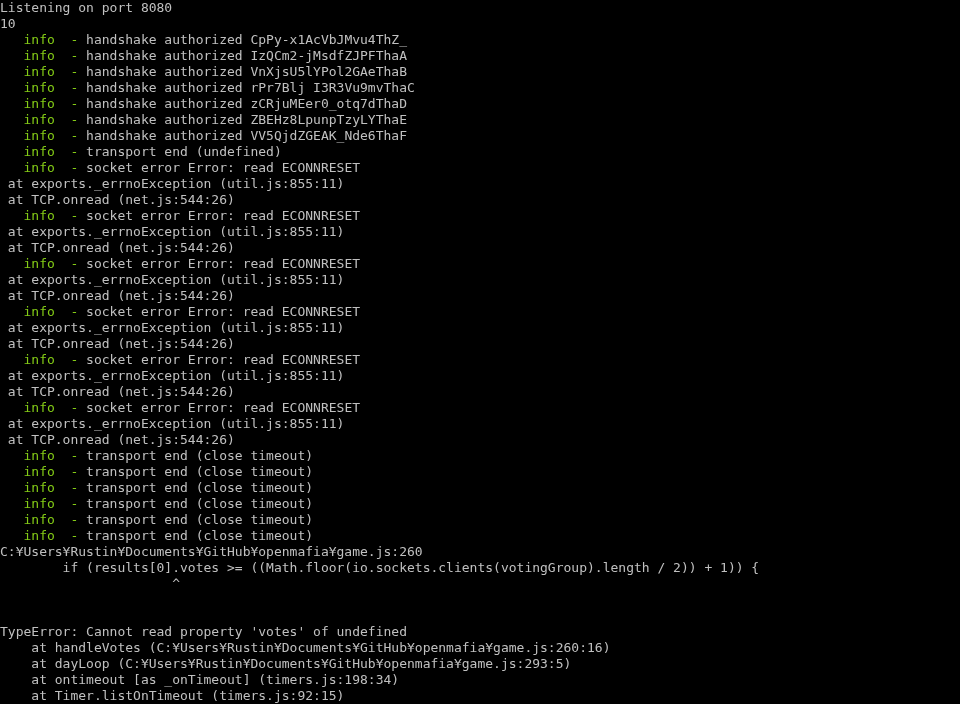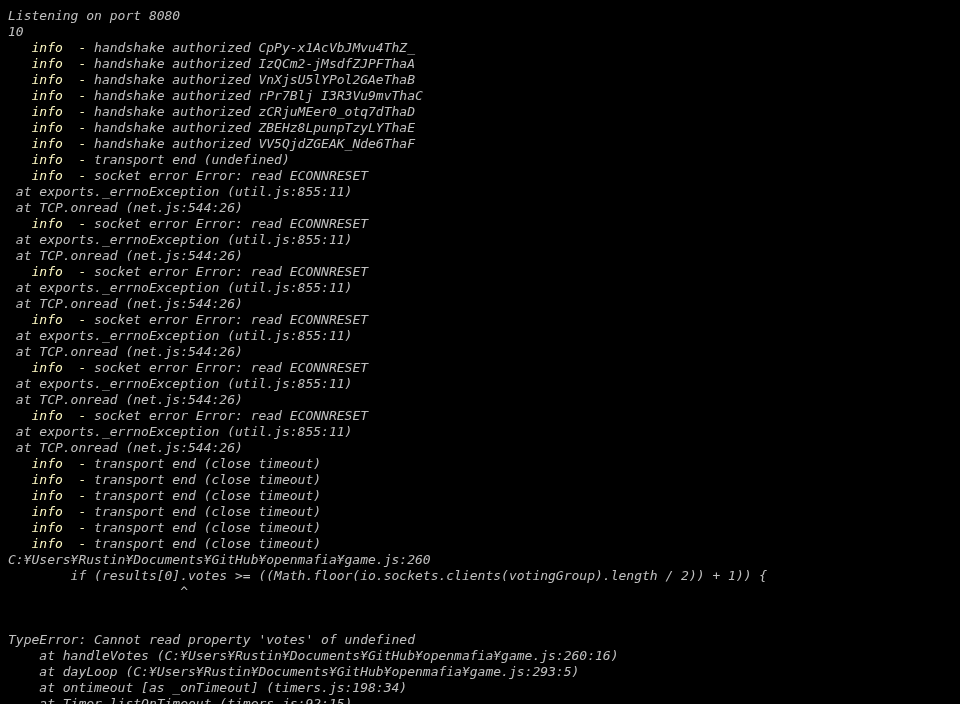--- a/index.html
+++ b/index.html
@@ -15,34 +15,33 @@
   }
   #terminal {
     width: 936px;
     height: 704px;
     background: #000000;
     color: #c0c0c0;
     font-family: "DejaVu Sans Mono", "Liberation Mono", monospace;
     font-size: 13px;
     line-height: 16px;
     letter-spacing: 0px;
-    padding: 8px;
+    padding: 0;
     box-sizing: border-box;
     white-space: pre;
     overflow: hidden;
-    font-style: italic;
   }
   .line {
     height: 16px;
     line-height: 16px;
     white-space: pre;
     font-family: "DejaVu Sans Mono", "Liberation Mono", monospace;
     font-size: 13px;
     display: block;
   }
   .seg { white-space: pre; }
   .c-white  { color: #c0c0c0; }
-  .c-info   { color: #fef9c3; }
+  .c-info   { color: #84cc16; }
 </style>
 </head>
 <body>
 
 <div id="terminal" style="background: rgb(0, 0, 0); color: rgb(192, 192, 192);"><div class="line"><span class="seg c-white">Listening on port 8080</span></div><div class="line"><span class="seg c-white">10</span></div><div class="line"><span class="seg c-info">   info  -</span><span class="seg c-white"> handshake authorized CpPy-x1AcVbJMvu4ThZ_</span></div><div class="line"><span class="seg c-info">   info  -</span><span class="seg c-white"> handshake authorized IzQCm2-jMsdfZJPFThaA</span></div><div class="line"><span class="seg c-info">   info  -</span><span class="seg c-white"> handshake authorized VnXjsU5lYPol2GAeThaB</span></div><div class="line"><span class="seg c-info">   info  -</span><span class="seg c-white"> handshake authorized rPr7Blj I3R3Vu9mvThaC</span></div><div class="line"><span class="seg c-info">   info  -</span><span class="seg c-white"> handshake authorized zCRjuMEer0_otq7dThaD</span></div><div class="line"><span class="seg c-info">   info  -</span><span class="seg c-white"> handshake authorized ZBEHz8LpunpTzyLYThaE</span></div><div class="line"><span class="seg c-info">   info  -</span><span class="seg c-white"> handshake authorized VV5QjdZGEAK_Nde6ThaF</span></div><div class="line"><span class="seg c-info">   info  -</span><span class="seg c-white"> transport end (undefined)</span></div><div class="line"><span class="seg c-info">   info  -</span><span class="seg c-white"> socket error Error: read ECONNRESET</span></div><div class="line"><span class="seg c-white"> at exports._errnoException (util.js:855:11)</span></div><div class="line"><span class="seg c-white"> at TCP.onread (net.js:544:26)</span></div><div class="line"><span class="seg c-info">   info  -</span><span class="seg c-white"> socket error Error: read ECONNRESET</span></div><div class="line"><span class="seg c-white"> at exports._errnoException (util.js:855:11)</span></div><div class="line"><span class="seg c-white"> at TCP.onread (net.js:544:26)</span></div><div class="line"><span class="seg c-info">   info  -</span><span class="seg c-white"> socket error Error: read ECONNRESET</span></div><div class="line"><span class="seg c-white"> at exports._errnoException (util.js:855:11)</span></div><div class="line"><span class="seg c-white"> at TCP.onread (net.js:544:26)</span></div><div class="line"><span class="seg c-info">   info  -</span><span class="seg c-white"> socket error Error: read ECONNRESET</span></div><div class="line"><span class="seg c-white"> at exports._errnoException (util.js:855:11)</span></div><div class="line"><span class="seg c-white"> at TCP.onread (net.js:544:26)</span></div><div class="line"><span class="seg c-info">   info  -</span><span class="seg c-white"> socket error Error: read ECONNRESET</span></div><div class="line"><span class="seg c-white"> at exports._errnoException (util.js:855:11)</span></div><div class="line"><span class="seg c-white"> at TCP.onread (net.js:544:26)</span></div><div class="line"><span class="seg c-info">   info  -</span><span class="seg c-white"> socket error Error: read ECONNRESET</span></div><div class="line"><span class="seg c-white"> at exports._errnoException (util.js:855:11)</span></div><div class="line"><span class="seg c-white"> at TCP.onread (net.js:544:26)</span></div><div class="line"><span class="seg c-info">   info  -</span><span class="seg c-white"> transport end (close timeout)</span></div><div class="line"><span class="seg c-info">   info  -</span><span class="seg c-white"> transport end (close timeout)</span></div><div class="line"><span class="seg c-info">   info  -</span><span class="seg c-white"> transport end (close timeout)</span></div><div class="line"><span class="seg c-info">   info  -</span><span class="seg c-white"> transport end (close timeout)</span></div><div class="line"><span class="seg c-info">   info  -</span><span class="seg c-white"> transport end (close timeout)</span></div><div class="line"><span class="seg c-info">   info  -</span><span class="seg c-white"> transport end (close timeout)</span></div><div class="line"><span class="seg c-white">C:¥Users¥Rustin¥Documents¥GitHub¥openmafia¥game.js:260</span></div><div class="line"><span class="seg c-white">        if (results[0].votes &gt;= ((Math.floor(io.sockets.clients(votingGroup).length / 2)) + 1)) {</span></div><div class="line"><span class="seg c-white">                      ^</span></div><div class="line">&nbsp;</div><div class="line">&nbsp;</div><div class="line"><span class="seg c-white">TypeError: Cannot read property 'votes' of undefined</span></div><div class="line"><span class="seg c-white">    at handleVotes (C:¥Users¥Rustin¥Documents¥GitHub¥openmafia¥game.js:260:16)</span></div><div class="line"><span class="seg c-white">    at dayLoop (C:¥Users¥Rustin¥Documents¥GitHub¥openmafia¥game.js:293:5)</span></div><div class="line"><span class="seg c-white">    at ontimeout [as _onTimeout] (timers.js:198:34)</span></div><div class="line"><span class="seg c-white">    at Timer.listOnTimeout (timers.js:92:15)</span></div></div>
 
 </body></html>

